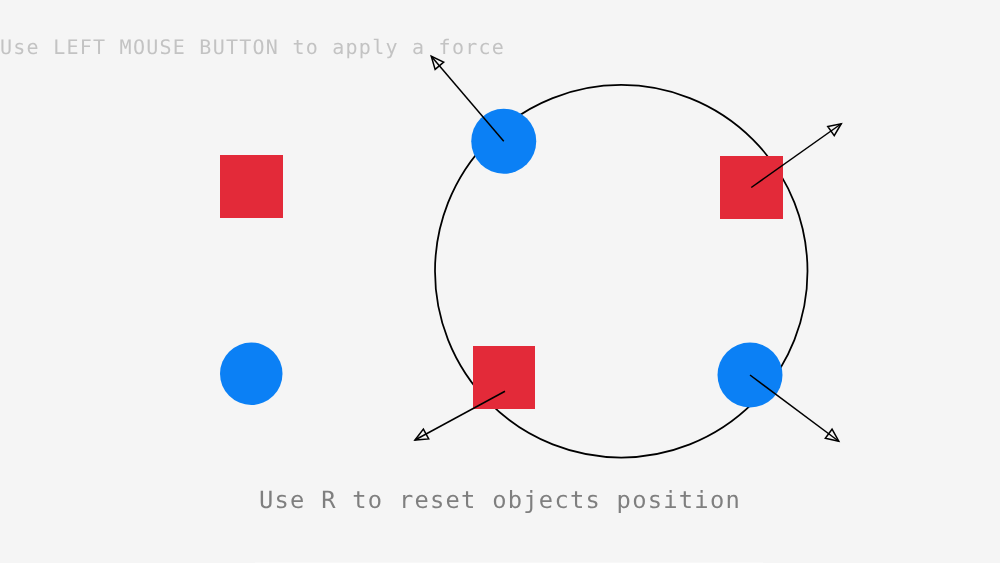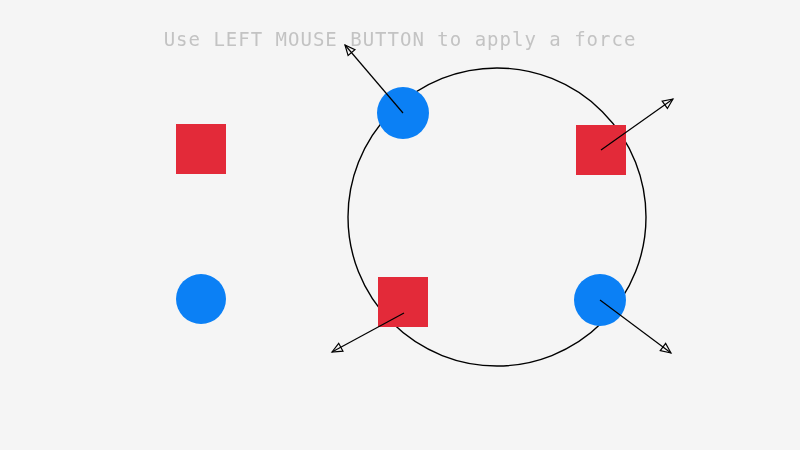--- a/index.html
+++ b/index.html
@@ -29,22 +29,22 @@
     position: absolute;
     white-space: pre;
     font-family: "DejaVu Sans Mono", monospace;
     letter-spacing: 1px;
     user-select: none;
   }
   #hint-top {
     left: 0;
     top: 28px;
     width: 800px;
-    text-align: center;
-    font-size: 19px;
+    text-align: left;
+    font-size: 16px;
     color: #c3c3c3;
   }
   #hint-bottom {
     left: 0;
     top: 389px;
     width: 800px;
     text-align: center;
     font-size: 19px;
     color: #7f7f7f;
   }
@@ -81,14 +81,15 @@
         </g>
         <g>
           <line x1="600" y1="300" x2="671" y2="353" stroke="#000000" stroke-width="1.2"></line>
           <polygon points="671,353 660.2681220770324,350.58612422719756 665.6343464216338,343.3974085957505" fill="none" stroke="#000000" stroke-width="1.2" stroke-linejoin="miter"></polygon>
         </g>
       </g>
   </svg>
 
   <div class="hud-text" id="hint-top" style="color: rgb(195, 195, 195);">Use LEFT MOUSE BUTTON to apply a force</div>
 
+  <div class="hud-text" id="hint-bottom" style="color: rgb(127, 127, 127);">Use R to reset objects position</div>
 
 </div>
 
 </body></html>

